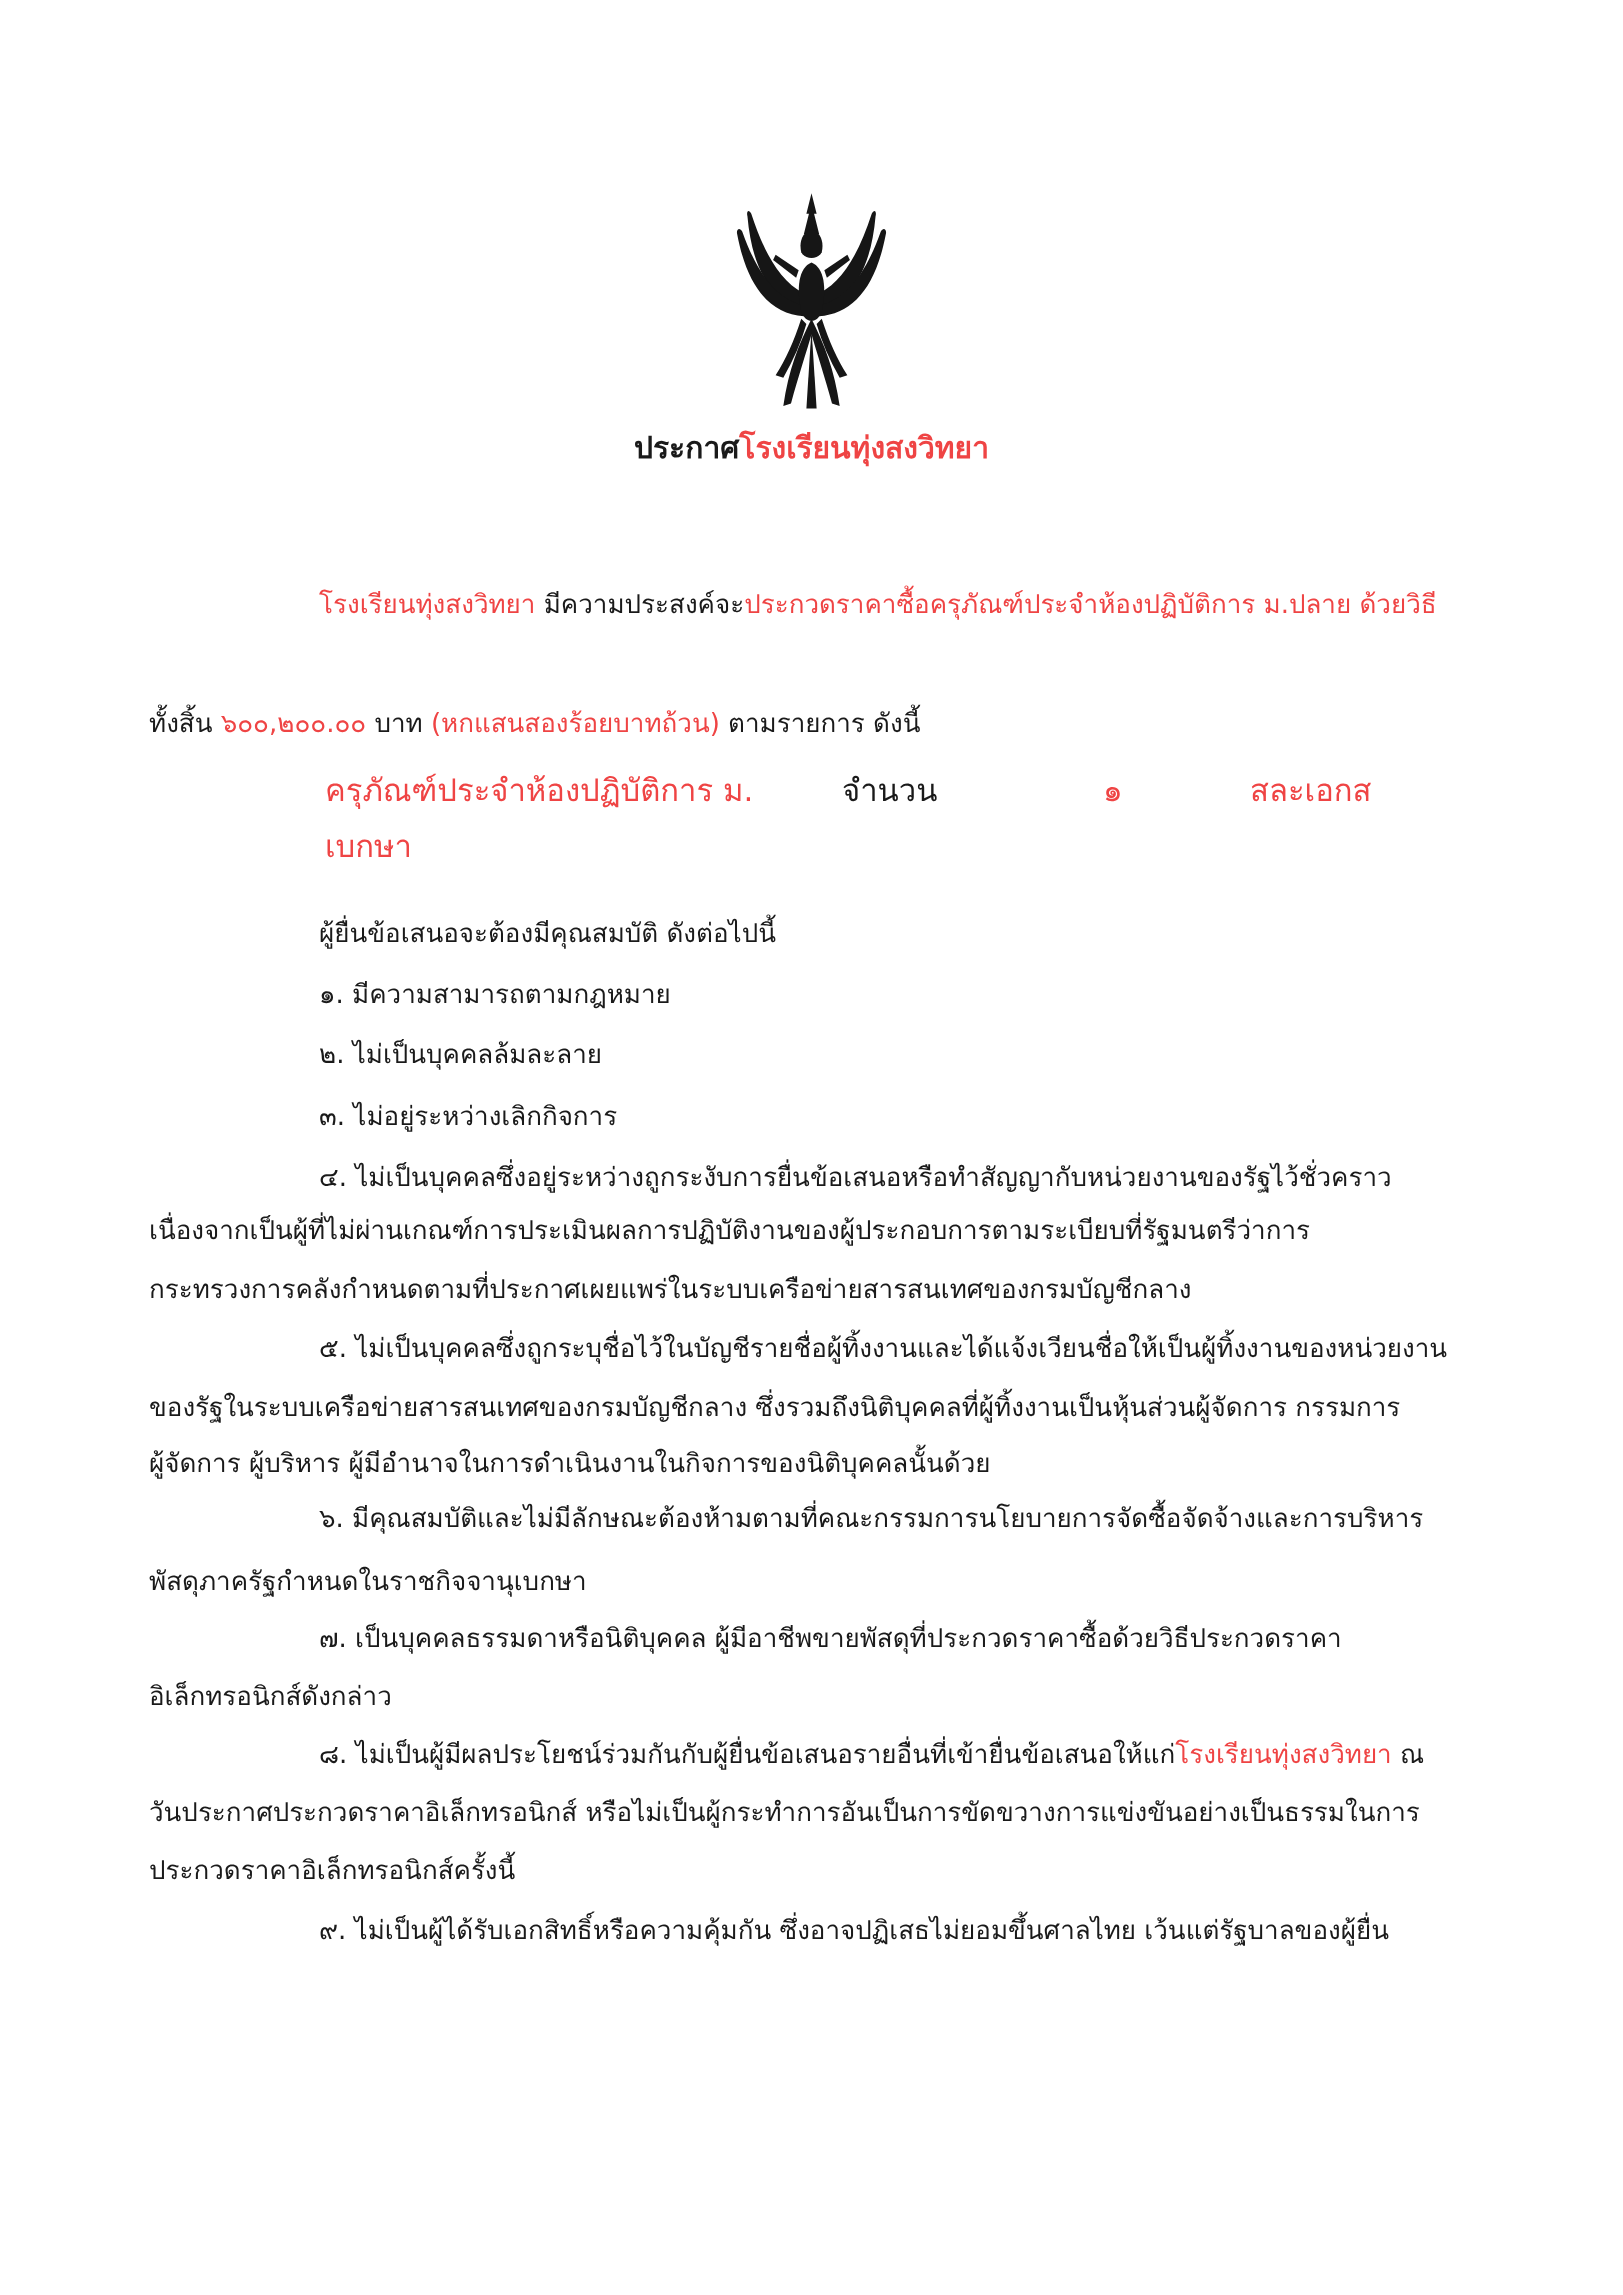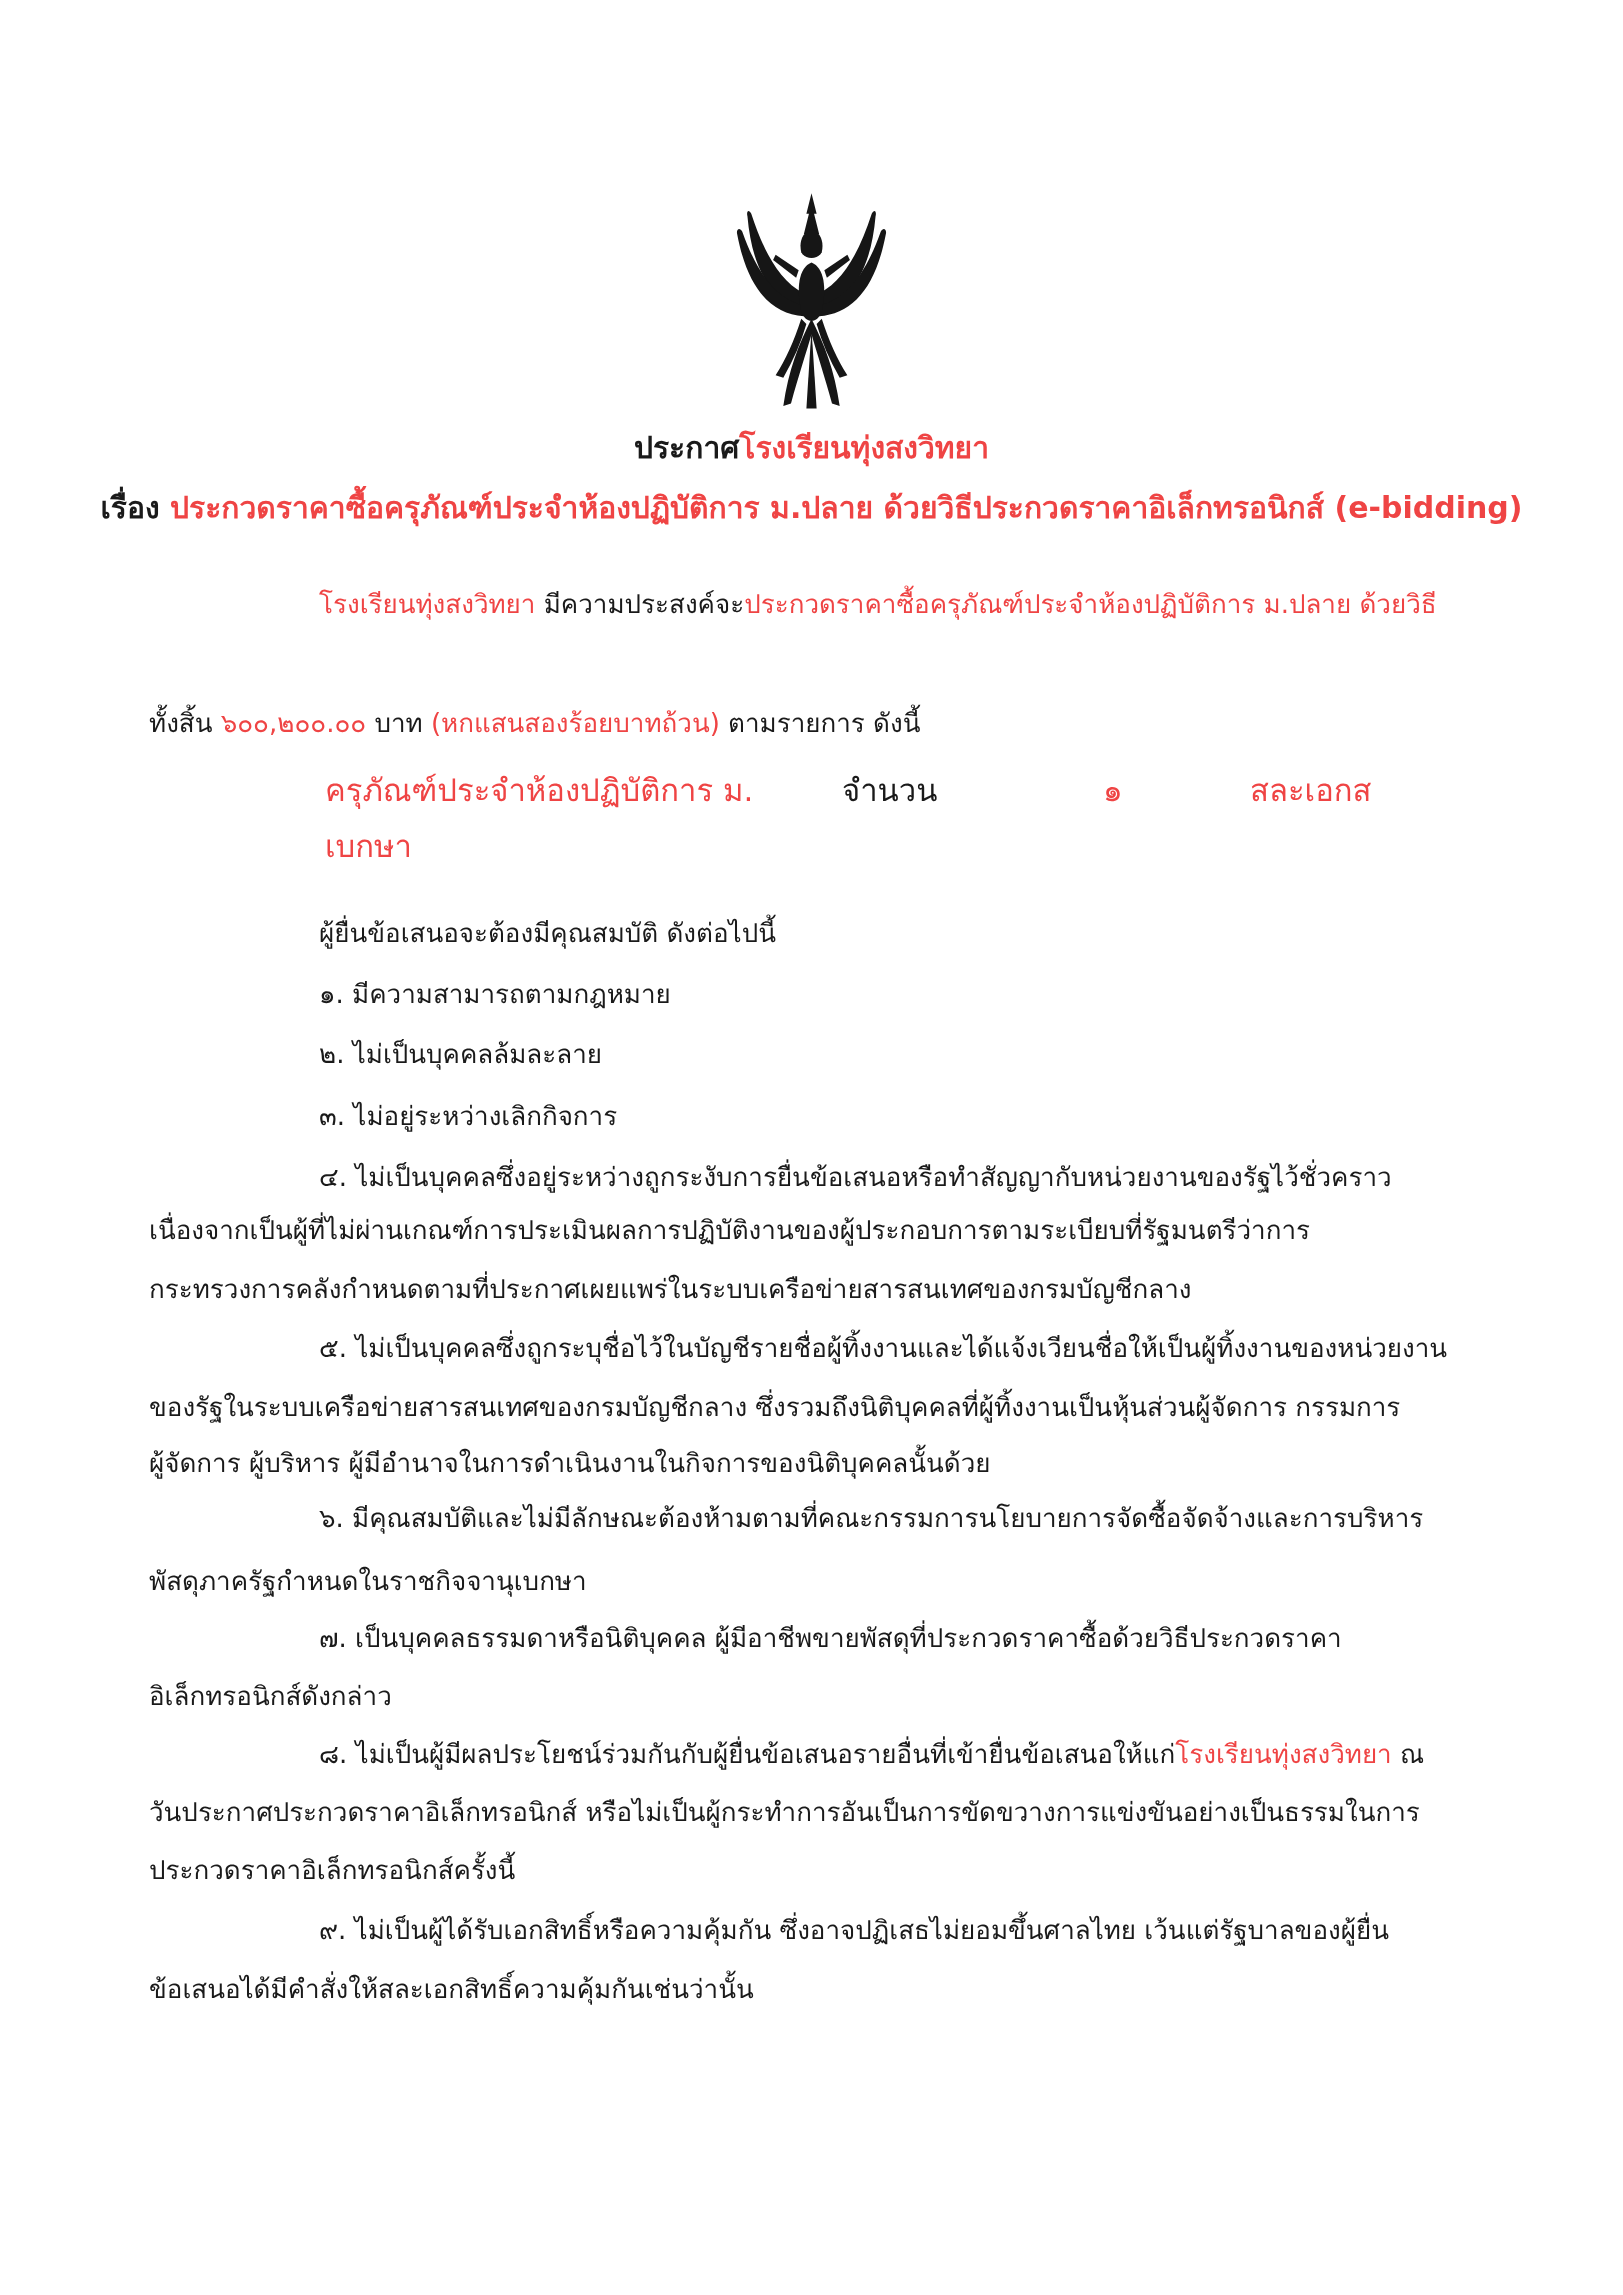--- a/index.html
+++ b/index.html
@@ -55,23 +55,20 @@
         <path d="M72 100 C66 118 60 132 52 144 L58 146 C66 132 72 118 76 104 Z"></path>
         <path d="M88 100 C94 118 100 132 108 144 L102 146 C94 132 88 118 84 104 Z"></path>
       </g>
     </svg>
   </div>
 
   <div class="line center title" style="top:429px;">
     <span>ประกาศ</span><span class="purple">โรงเรียนทุ่งสงวิทยา</span>
   </div>
 
-  <div class="line center title" style="top:489px;">
-    <span>เรื่อง </span><span class="purple">ประกวดราคาซื้อครุภัณฑ์ประจำห้องปฏิบัติการ ม.ปลาย ด้วยวิธีประกวดราคาอิเล็กทรอนิกส์ (e-bidding)</span>
-  </div>
 
   <div class="line indent" style="top:588px;">
     <span class="purple">โรงเรียนทุ่งสงวิทยา</span><span> มีความประสงค์จะ</span><span class="purple">ประกวดราคาซื้อครุภัณฑ์ประจำห้องปฏิบัติการ ม.ปลาย ด้วยวิธี</span>
   </div>
   <div class="line flush" style="top:707px;">
     <span>ทั้งสิ้น </span><span class="purple">๖๐๐,๒๐๐.๐๐</span><span> บาท </span><span class="purple">(หกแสนสองร้อยบาทถ้วน)</span><span> ตามรายการ ดังนี้</span>
   </div>
 
   <span class="item-abs purple" style="left:325px; top:765px;">ครุภัณฑ์ประจำห้องปฏิบัติการ ม.</span>
   <span class="item-abs" style="left:842px; top:765px;">จำนวน</span>
@@ -95,16 +92,15 @@
   <div class="line indent" style="top:1622px;">๗. เป็นบุคคลธรรมดาหรือนิติบุคคล ผู้มีอาชีพขายพัสดุที่ประกวดราคาซื้อด้วยวิธีประกวดราคา</div>
   <div class="line flush" style="top:1680px;">อิเล็กทรอนิกส์ดังกล่าว</div>
 
   <div class="line indent" style="top:1738px;">
     <span>๘. ไม่เป็นผู้มีผลประโยชน์ร่วมกันกับผู้ยื่นข้อเสนอรายอื่นที่เข้ายื่นข้อเสนอให้แก่</span><span class="purple">โรงเรียนทุ่งสงวิทยา</span><span> ณ</span>
   </div>
 
   <div class="line flush" style="top:1796px;">วันประกาศประกวดราคาอิเล็กทรอนิกส์ หรือไม่เป็นผู้กระทำการอันเป็นการขัดขวางการแข่งขันอย่างเป็นธรรมในการ</div>
   <div class="line flush" style="top:1854px;">ประกวดราคาอิเล็กทรอนิกส์ครั้งนี้</div>
   <div class="line indent" style="top:1914px;">๙. ไม่เป็นผู้ได้รับเอกสิทธิ์หรือความคุ้มกัน ซึ่งอาจปฏิเสธไม่ยอมขึ้นศาลไทย เว้นแต่รัฐบาลของผู้ยื่น</div>
-  <div class="line flush" style="top:1973px;">ข้อเสนอได้มีคำสั่งให้สละเอกสิทธิ์ความคุ้มกันเช่นว่านั้น</div>
 
 </div>
 
 
 </body></html>

